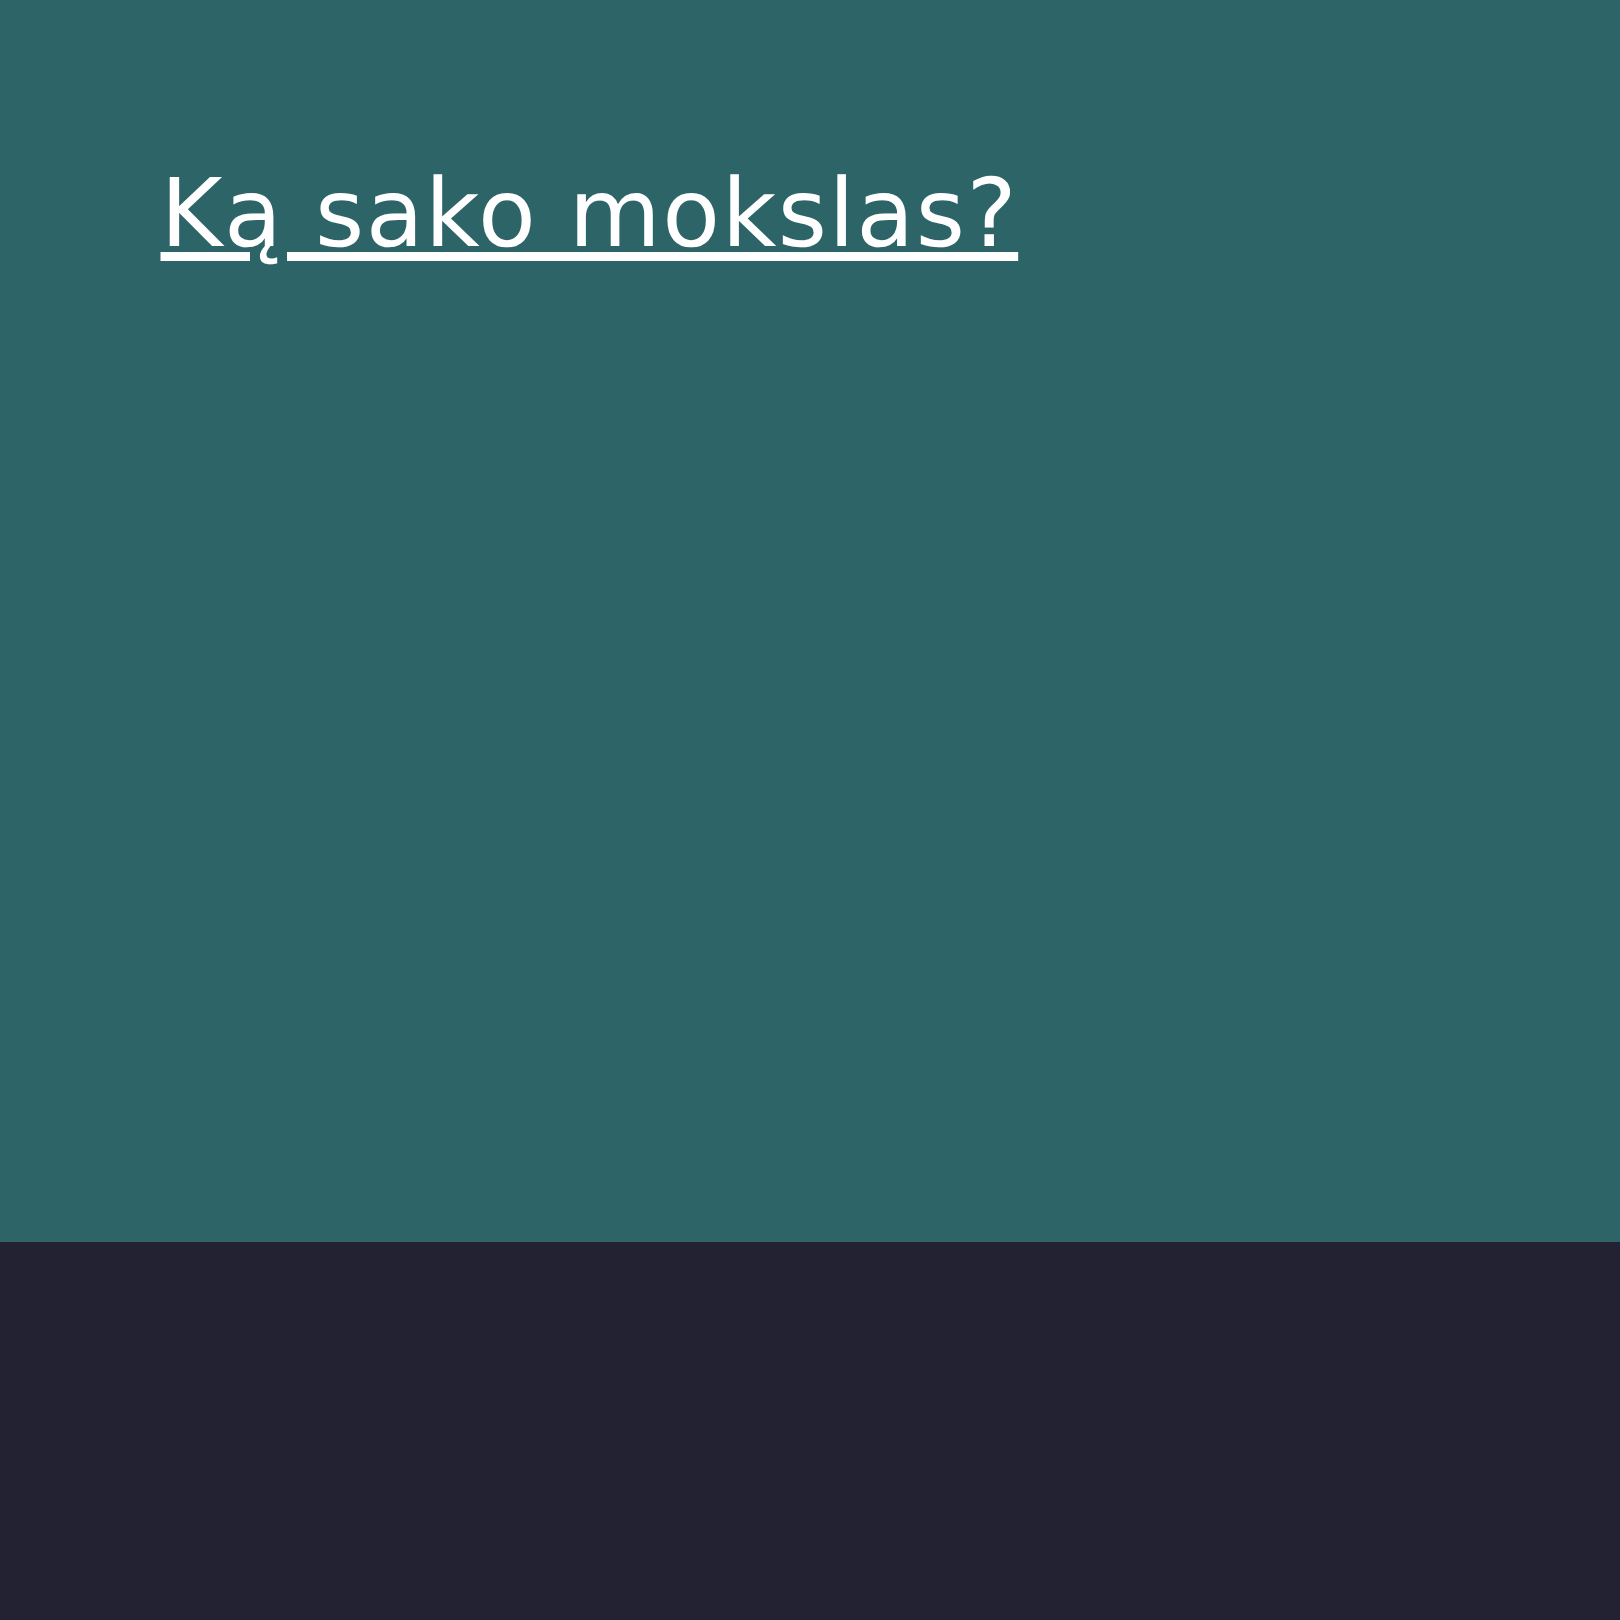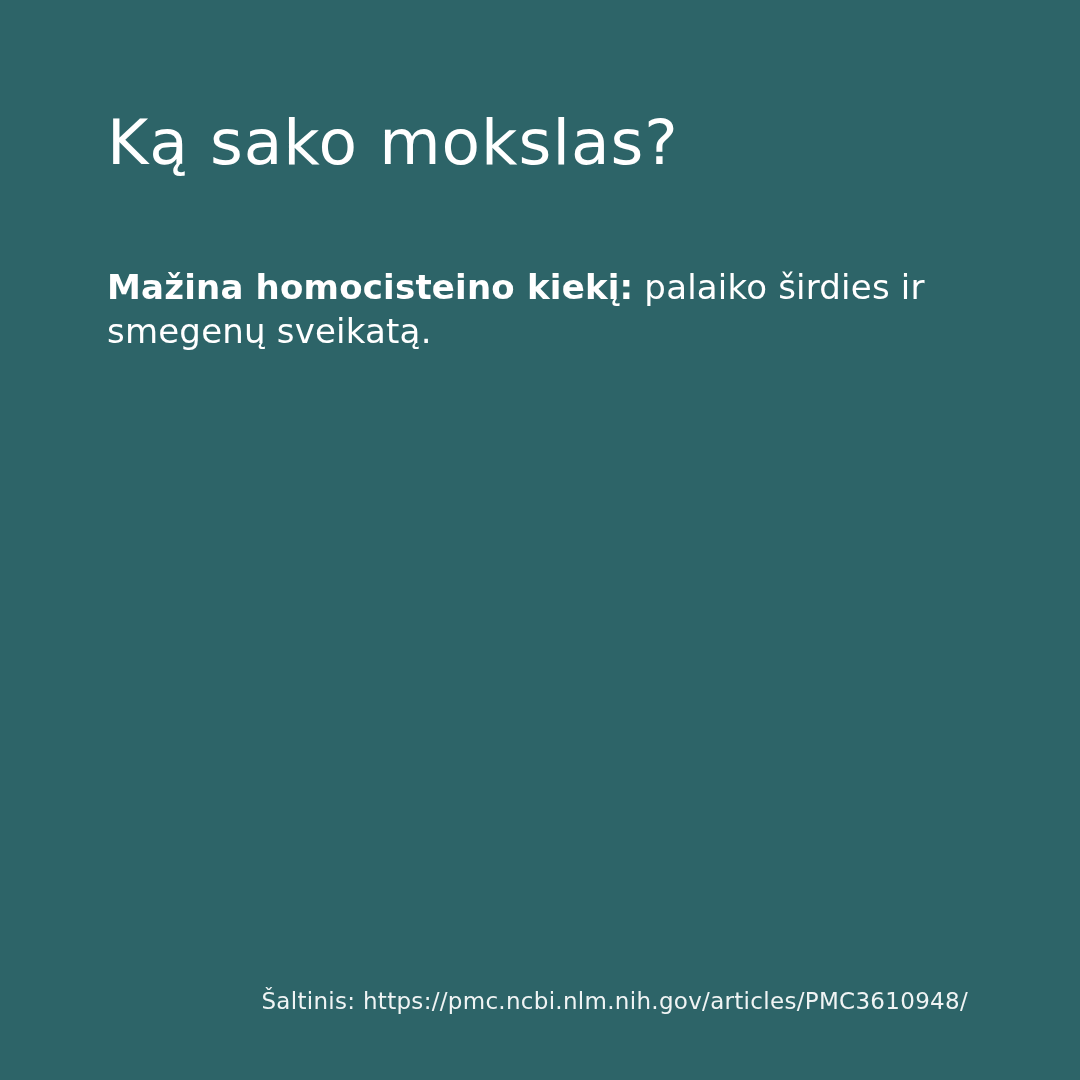--- a/index.html
+++ b/index.html
@@ -2,29 +2,30 @@
 <html><head>
 <meta charset="utf-8">
 <style>
   html, body {
     margin: 0;
     padding: 0;
     background: #223;
   }
   .card {
     width: 1080px;
-    height: 1080px;
+    height: 828px;
     box-sizing: border-box;
     background: #2D6468;
     color: #FFFFFF;
     font-family: "DejaVu Sans", "Liberation Sans", sans-serif;
     display: flex;
     flex-direction: column;
     padding: 108px 100px 66px 107px;
     overflow: hidden;
+    text-decoration: underline;
   }
   .title {
     font-size: 63px;
     font-weight: 500;
     letter-spacing: 1px;
     line-height: 1.1;
     margin: 0 0 88px 0;
   }
   .bullets {
     display: flex;
@@ -54,24 +55,20 @@
 </style>
 </head>
 <body>
 
 <div class="card">
 
   <h1 class="title">Ką sako mokslas?</h1>
 
   <div class="bullets">
 
-    <p class="bullet">
-      <span class="lead">Mažina homocisteino kiekį:</span><span> palaiko širdies ir smegenų sveikatą.</span>
-    </p>
 
 
 
 
   </div>
 
-  <div class="source">Šaltinis: https://pmc.ncbi.nlm.nih.gov/articles/PMC3610948/</div>
 
 </div>
 
 </body></html>

